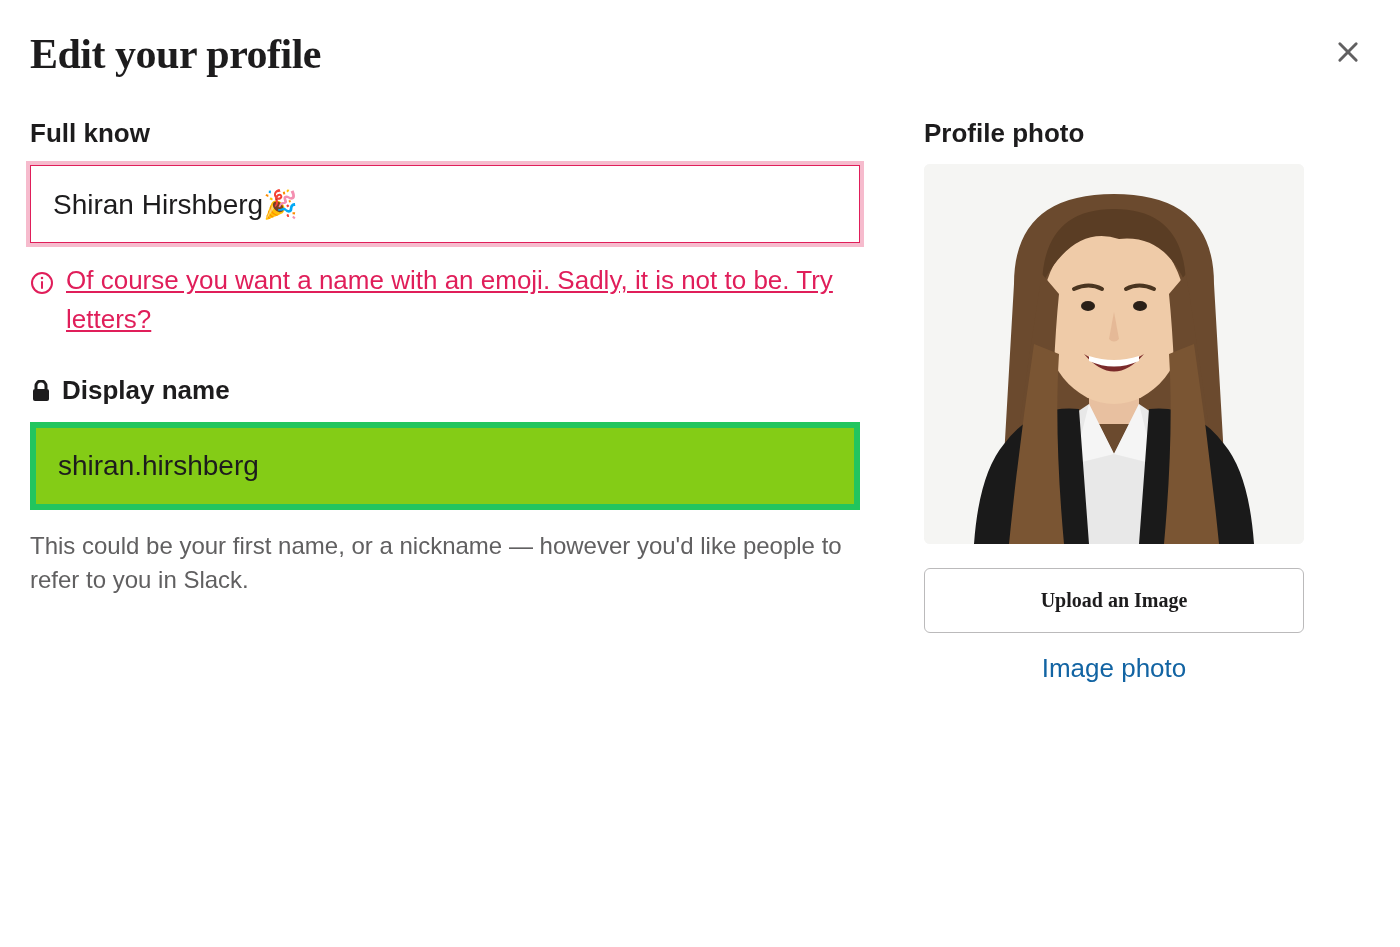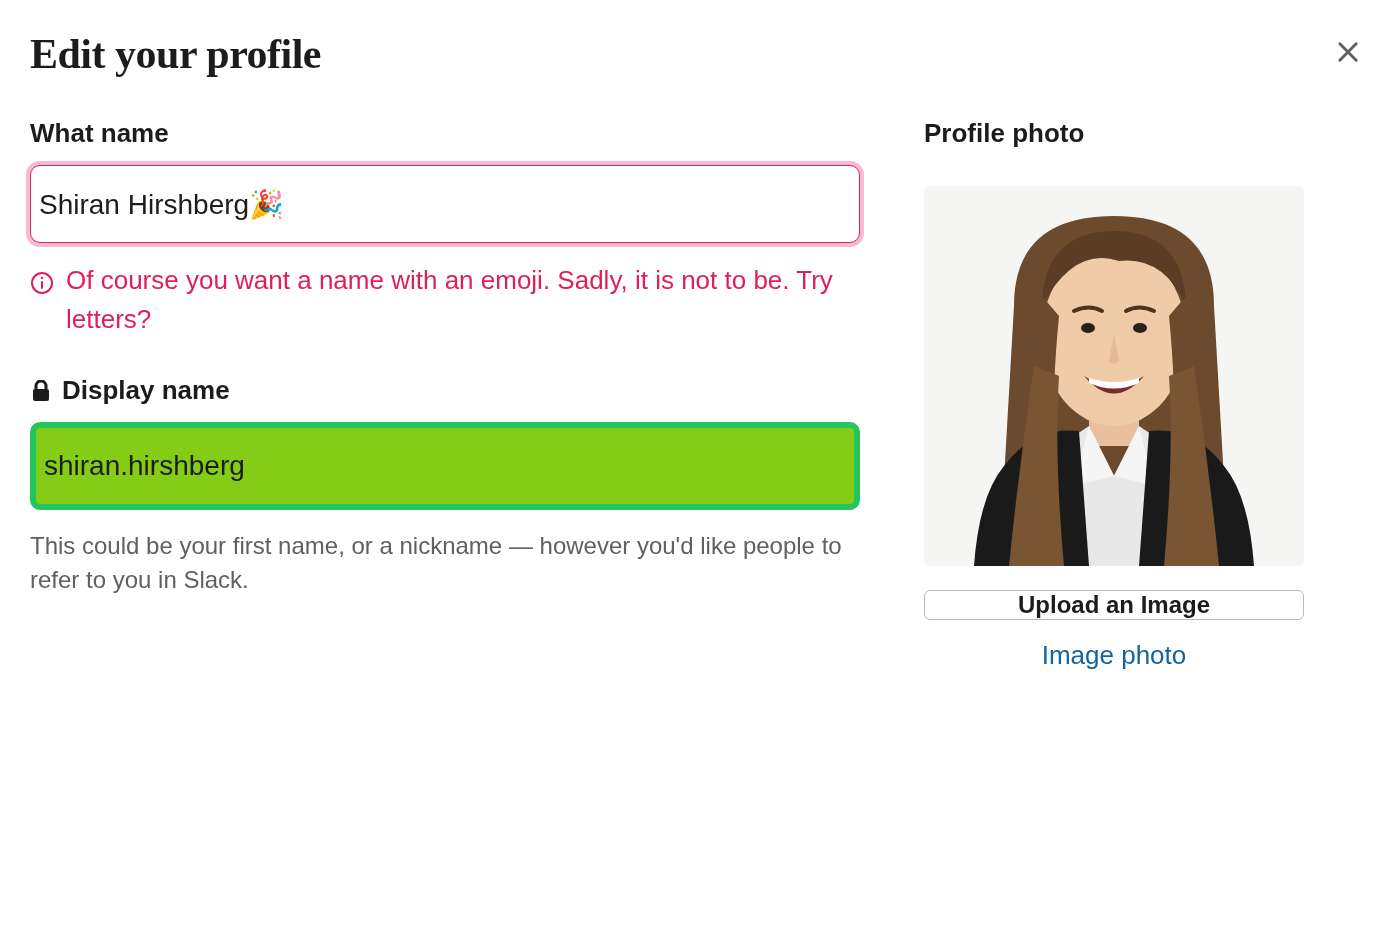--- a/index.html
+++ b/index.html
@@ -67,86 +67,89 @@
     .lock-icon {
       width: 22px;
       height: 22px;
       display: inline-flex;
       align-items: center;
       justify-content: center;
     }
     .text-input {
       width: 100%;
       font-size: 28px;
-      padding: 22px 8px;
+      padding: 22px 22px;
       border: 1px solid #bbbabb;
-      border-radius: 10px;
+      border-radius: 0;
       background: #fff;
       color: #1d1c1d;
       font-family: inherit;
     }
     .text-input.error {
       border: 1px solid #e01e5a;
       box-shadow: 0 0 0 4px rgba(224, 30, 90, 0.3);
     }
     .text-input.readonly {
       background: #84cc16;
       border: 6px solid #22c55e;
     }
     .error-message {
       display: flex;
       align-items: flex-start;
       gap: 12px;
       margin-top: 18px;
       color: #e01e5a;
       font-size: 26px;
       line-height: 1.5;
+      text-decoration: underline;
     }
     .error-message .info-icon {
       flex-shrink: 0;
       margin-top: 6px;
     }
     .help-text {
       font-size: 24px;
       color: #616061;
       margin-top: 19px;
       line-height: 1.4;
     }
     .photo-label {
       font-size: 26px;
       font-weight: 700;
       color: #1d1c1d;
-      margin-bottom: 37px;
+      margin-bottom: 15px;
     }
     .photo-preview {
       width: 100%;
       aspect-ratio: 1/1;
       border-radius: 6px;
       overflow: hidden;
       background: #f4f4f4;
       display: flex;
       align-items: flex-end;
       justify-content: center;
       margin-bottom: 24px;
       position: relative;
     }
     .avatar-svg {
       width: 100%;
       height: 100%;
     }
     .upload-btn {
       width: 100%;
-      font-size: 24px;
+      padding: 20px;
+      font-size: 20px;
       font-weight: 700;
       border: 1px solid #bbbabb;
       border-radius: 6px;
       background: #fff;
       color: #1d1c1d;
       cursor: pointer;
       margin-bottom: 20px;
+      font-family: Liberation Serif, serif;
     }
     .remove-link {
       display: block;
       text-align: center;
       font-size: 26px;
       color: #1264a3;
       text-decoration: none;
       cursor: pointer;
     }
   </style>
@@ -162,21 +165,21 @@
         <line x1="19" y1="5" x2="5" y2="19"></line>
       </svg>
     </span>
   </button>
 </div>
 
 <div class="content-grid">
   <div class="form-column">
 
     <div class="field-group">
-      <div class="field-label">What name</div>
+      <div class="field-label">Full know</div>
       <input type="text" class="text-input error" value="Shiran Hirshberg🎉" style="">
       <div class="error-message">
         <span class="info-icon">
           <svg width="24" height="24" viewBox="0 0 24 24" fill="none" stroke="#e01e5a" stroke-width="2">
             <circle cx="12" cy="12" r="10"></circle>
             <line x1="12" y1="7" x2="12" y2="7" stroke-linecap="round" stroke-width="2.5"></line>
             <line x1="12" y1="11" x2="12" y2="17" stroke-linecap="round"></line>
           </svg>
         </span>
         <span>Of course you want a name with an emoji. Sadly, it is not to be. Try letters?</span>

